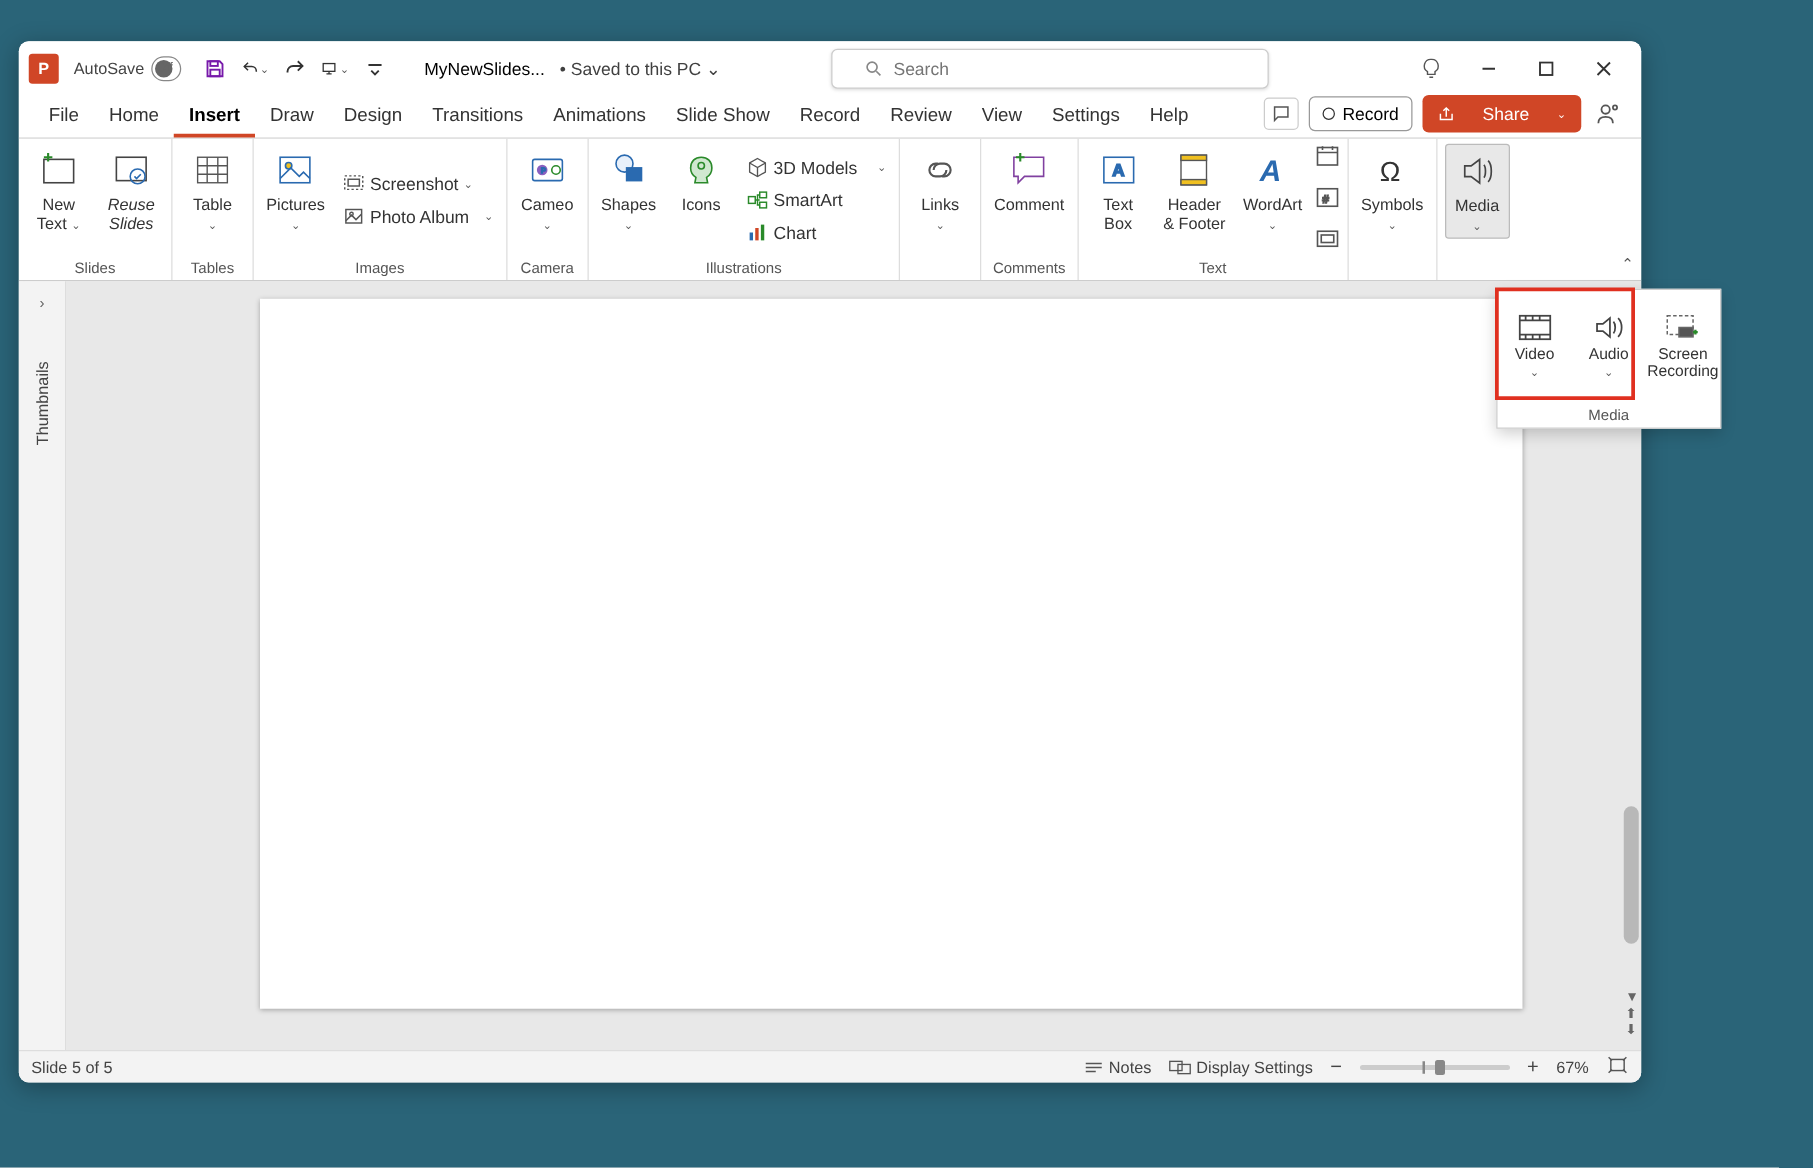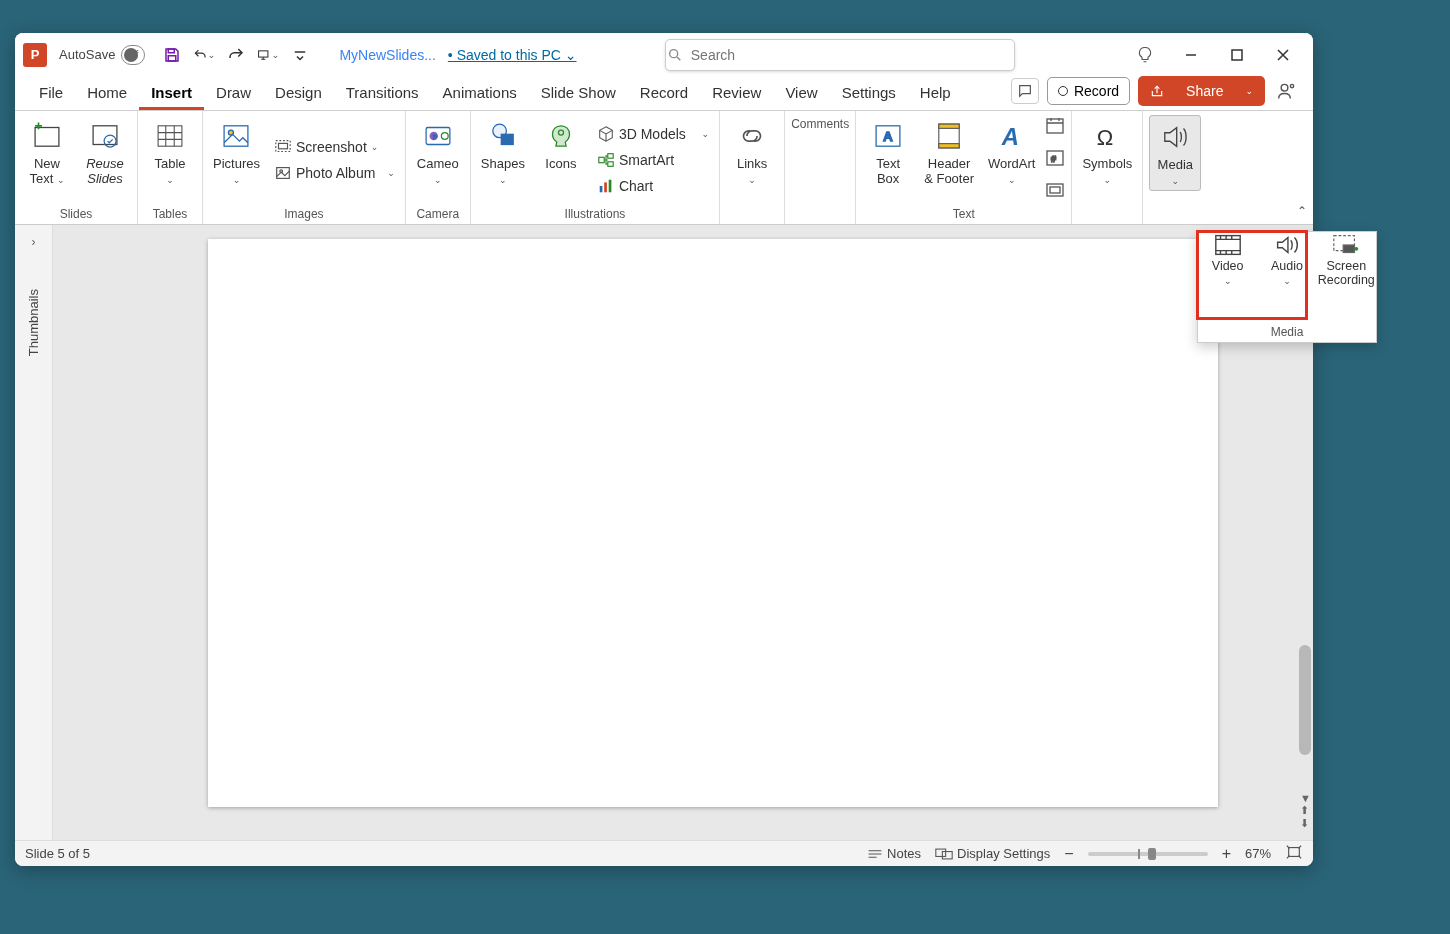--- a/index.html
+++ b/index.html
@@ -8,23 +8,23 @@
   
   .titlebar { height: 44px; background: #ffffff; display: flex; align-items: center; padding: 0 8px; gap: 8px; border-bottom: 1px solid transparent; }
   .app-icon { width: 24px; height: 24px; background: #d04626; border-radius: 3px; display:flex;align-items:center;justify-content:center;color:#fff;font-weight:bold;font-size:13px;}
   .autosave { display: flex; align-items: center; gap: 6px; font-size: 13px; color: #444; margin-left:4px;}
   .toggle { width: 24px; height: 20px; border: 1px solid #888; border-radius: 10px; position: relative; background:#fff; display:flex;align-items:center;}
   .toggle-knob { width: 14px; height: 14px; background: #666; border-radius: 50%; position: absolute; left: 2px; }
   .toggle-label { font-size: 10px; position:absolute; right:6px; color:#666;}
   .qat { display: flex; align-items: center; gap: 10px; margin-left: 8px; }
   .qat-btn { width: 22px; height: 22px; display:flex;align-items:center;justify-content:center; color:#7719aa; cursor:pointer;}
   .qat-btn svg { width:18px;height:18px; }
-  .doc-title { margin-left: 20px; font-size: 14px; color: #3b82f6; }
-  .doc-status { font-size: 14px; color: #0369a1; margin-left: 4px; text-decoration: underline;}
-  .searchbox { margin-left: auto; margin-right: 20px; flex: 0 0 350px; height: 32px; border: 1px solid #ccc; border-radius: 5px; display:flex; align-items:center; padding: 0 1px; gap:8px; background:#fff; box-shadow: 0 1px 3px rgba(0,0,0,0.15);}
+  .doc-title { margin-left: 20px; font-size: 14px; color: #000000; }
+  .doc-status { font-size: 14px; color: #404040; margin-left: 4px;}
+  .searchbox { margin-left: auto; margin-right: 20px; flex: 0 0 350px; height: 32px; border: 1px solid #ccc; border-radius: 5px; display:flex; align-items:center; padding: 0 25px; gap:8px; background:#fff; box-shadow: 0 1px 3px rgba(0,0,0,0.15);}
   .searchbox input { border:none; outline:none; font-size:14px; flex:1; color:#666;}
   .winbtns { display:flex; align-items:center; gap: 2px; margin-left:auto;}
   .winbtn { width: 44px; height: 32px; display:flex;align-items:center;justify-content:center; color:#333; cursor:pointer;}
   
   .tabsrow { height: 34px; display:flex; align-items:flex-end; padding: 0 12px; gap: 0; border-bottom: 1px solid #d0d0d0; background:#fff;justify-content:flex-end;}
   .tab { padding: 6px 12px; font-size: 15px; color:#333; cursor:pointer; border-bottom: 3px solid transparent;}
   .tab.active { border-bottom: 3px solid #d04626; color:#000; font-weight:700;}
   .tabs-right { margin-left:auto; display:flex; align-items:center; gap:8px; padding-bottom:4px;}
   .comments-toggle { width:28px; height:26px; border:1px solid #ccc; border-radius:4px; display:flex;align-items:center;justify-content:center;cursor:pointer;}
   .record-btn { height: 28px; border:1px solid #999; border-radius:5px; padding: 0 10px; display:flex;align-items:center;gap:6px; font-size:14px; cursor:pointer;}
@@ -42,21 +42,21 @@
   .big-btn svg { width: 34px; height: 34px; }
   .big-btn .lbl { font-size:13px; text-align:center; line-height:1.15; color:#333;}
   .chev { font-size: 9px; color:#555;}
   .small-row { display:flex; align-items:center; gap:4px; padding:2px 4px; cursor:pointer; font-size:14px; color:#333;}
   .small-row svg { width:18px;height:18px;}
   .col-stack { display:flex; flex-direction:column; gap:4px; justify-content:center; height:90px;}
   .collapse-caret { position:absolute; right:6px; bottom:6px; cursor:pointer; font-size:12px; color:#555;}
   
   .media-popup { position:absolute; top:196px; right:-50px; width:180px; height:112px; background:#fff; border:1px solid #ccc; box-shadow: 0 4px 12px rgba(0,0,0,0.2); display:flex; flex-direction:column; z-index:100;}
   .media-popup .items { display:flex; flex:1;}
-  .media-popup .mitem { flex:1; display:flex; flex-direction:column; align-items:center; justify-content:flex-start; gap:2px; cursor:pointer;}
+  .media-popup .mitem { flex:1; display:flex; flex-direction:column; align-items:center; justify-content:center; gap:2px; cursor:pointer;}
   .media-popup .mitem svg { width:30px;height:26px;}
   .media-popup .mitem .mlbl { font-size:12.5px; text-align:center; line-height:1.1; color:#333;}
   .media-popup .mlabel { font-size:12px; text-align:center; color:#555; padding:3px 0;}
   .media-highlight { position:absolute; border: 3px solid #e03020; pointer-events:none;}
   
   .content { flex:1; background:#e8e8e8; display:flex; position:relative;}
   .thumb-pane { width:38px; background:#f3f3f3; border-right:1px solid #ddd; display:flex; flex-direction:column; align-items:center; padding-top:10px;}
   .thumb-label { writing-mode: vertical-rl; transform: rotate(180deg); font-size:13px; color:#444; margin-top: 40px;}
   .thumb-collapse { font-size:12px; color:#666; cursor:pointer;}
   .slide-area { flex:1; display:flex; align-items:flex-start; justify-content:center; padding:14px 40px 30px 100px; position:relative;}
@@ -353,20 +353,31 @@
                 <path d="M26 20a6 6 0 01-6 6h-4a6 6 0 010-12h2"></path>
               </svg>
             </div>
           <div class="lbl"><span>Links</span><br><span class="chev">⌄</span></div>
         </div>
       </div>
       <div class="group-label"></div>
     </div>
 
     <div class="group">
+      <div class="group-items">
+        <div class="big-btn">
+          <div class="icon-area">
+              <svg viewBox="0 0 40 40" fill="none" stroke="#8040a0" stroke-width="1.5">
+                <path d="M6 8h28v18H16l-6 6v-6H6z"></path>
+                <path d="M12 4v8M8 8h8" stroke="#2a8a2a" stroke-width="2"></path>
+              </svg>
+            </div>
+          <div class="lbl">Comment</div>
+        </div>
+      </div>
       <div class="group-label">Comments</div>
     </div>
 
     <div class="group">
       <div class="group-items">
         <div class="big-btn">
           <div class="icon-area">
               <svg viewBox="0 0 40 40" fill="none" stroke="#2a6ab0" stroke-width="1.5">
                 <rect x="6" y="8" width="28" height="24"></rect>
                 <text x="14" y="26" font-size="16" fill="#2a6ab0" font-weight="bold">A</text>

